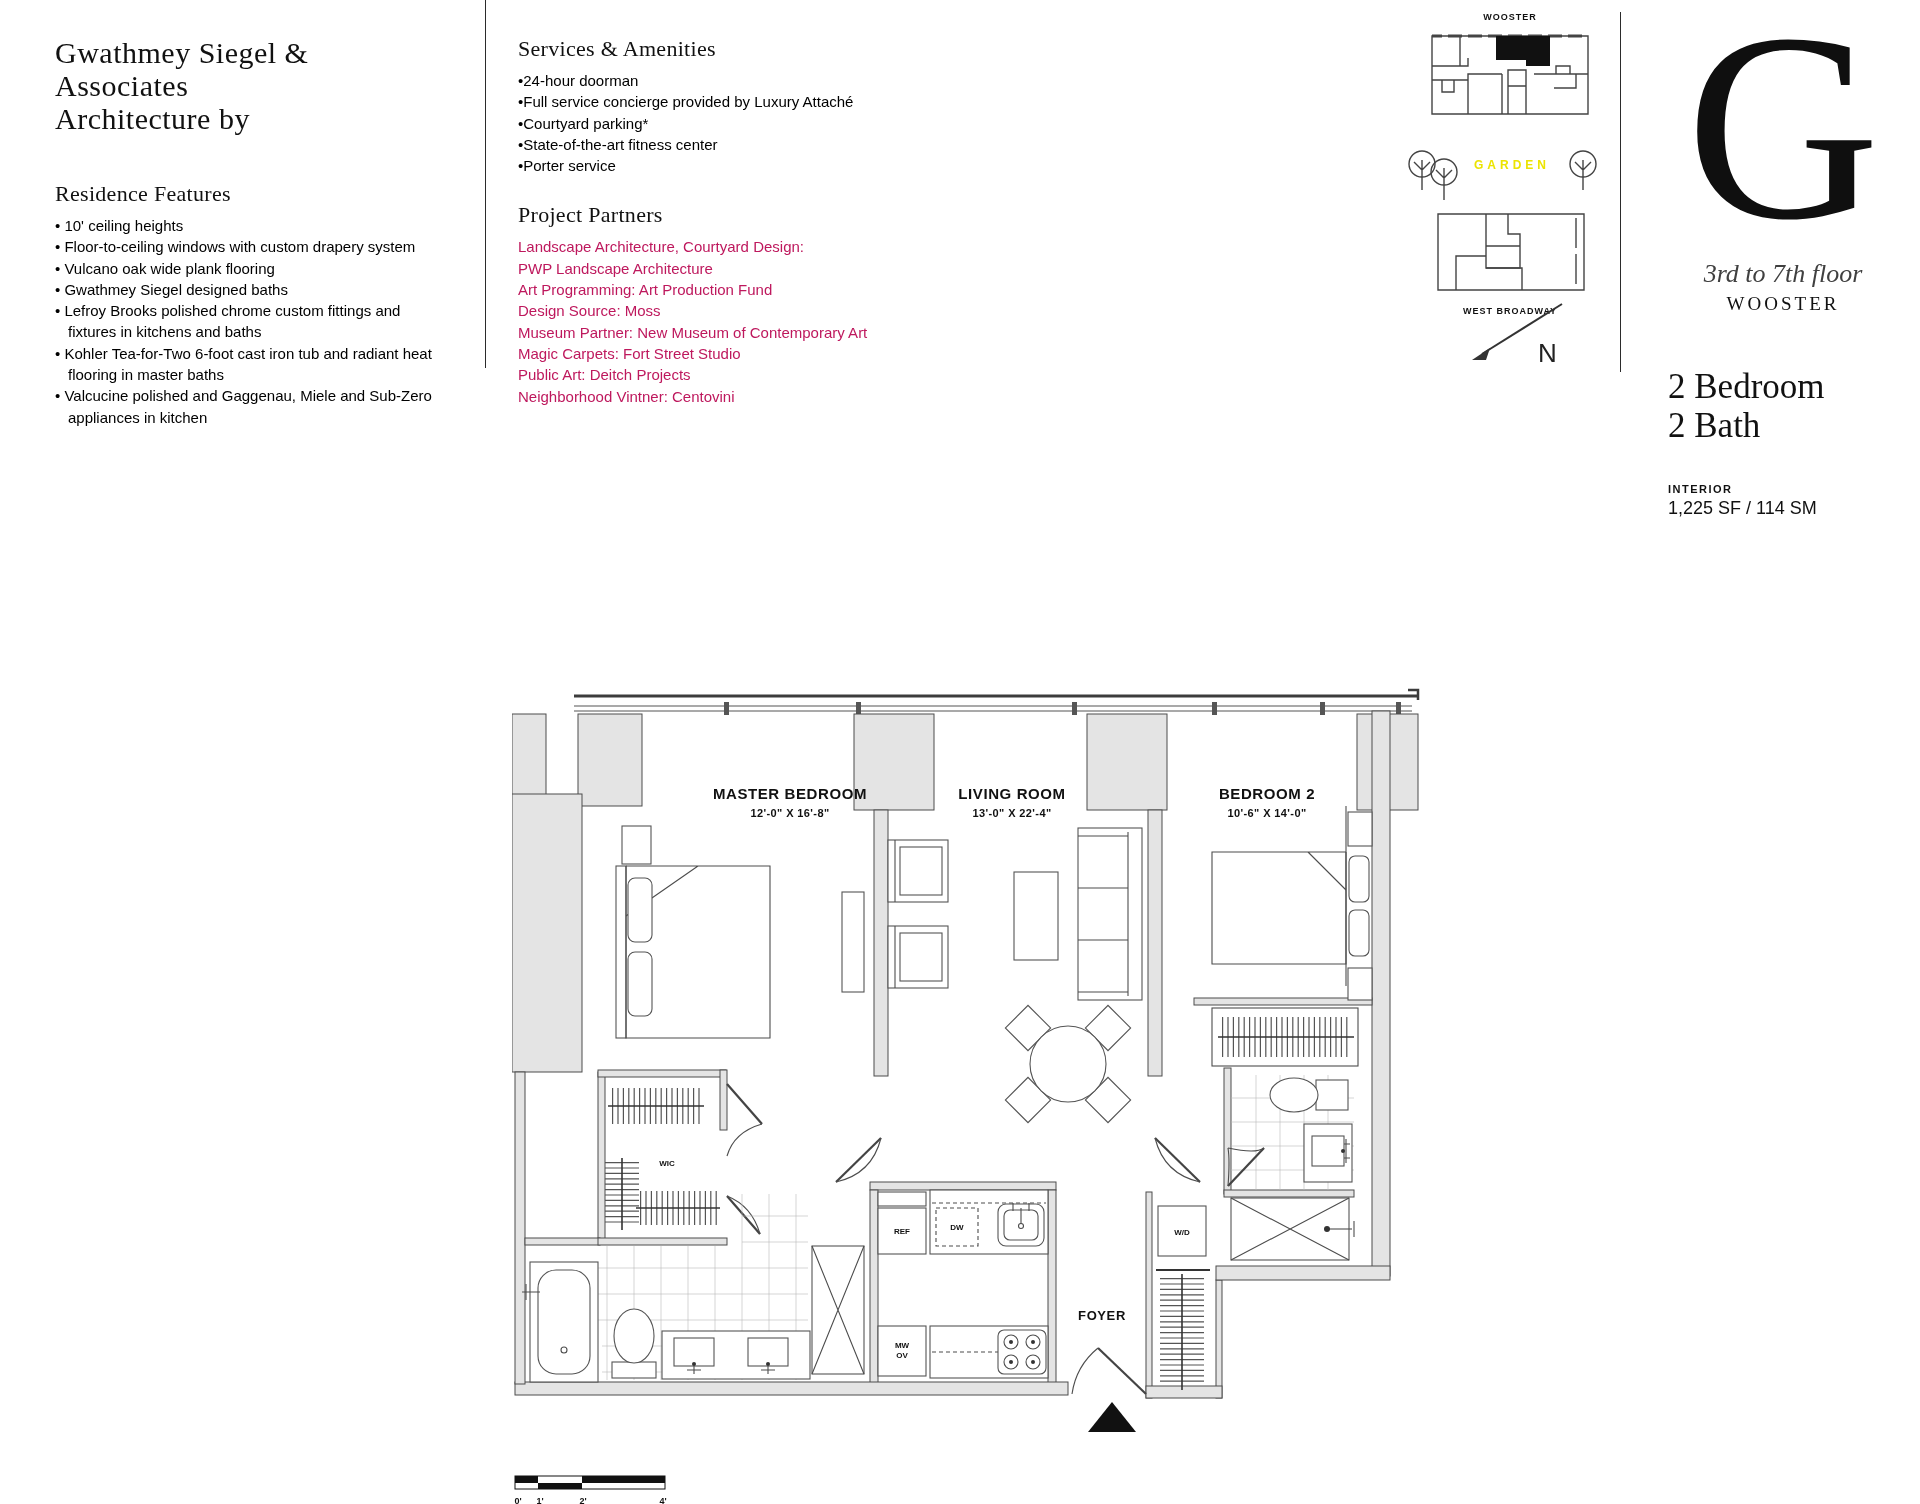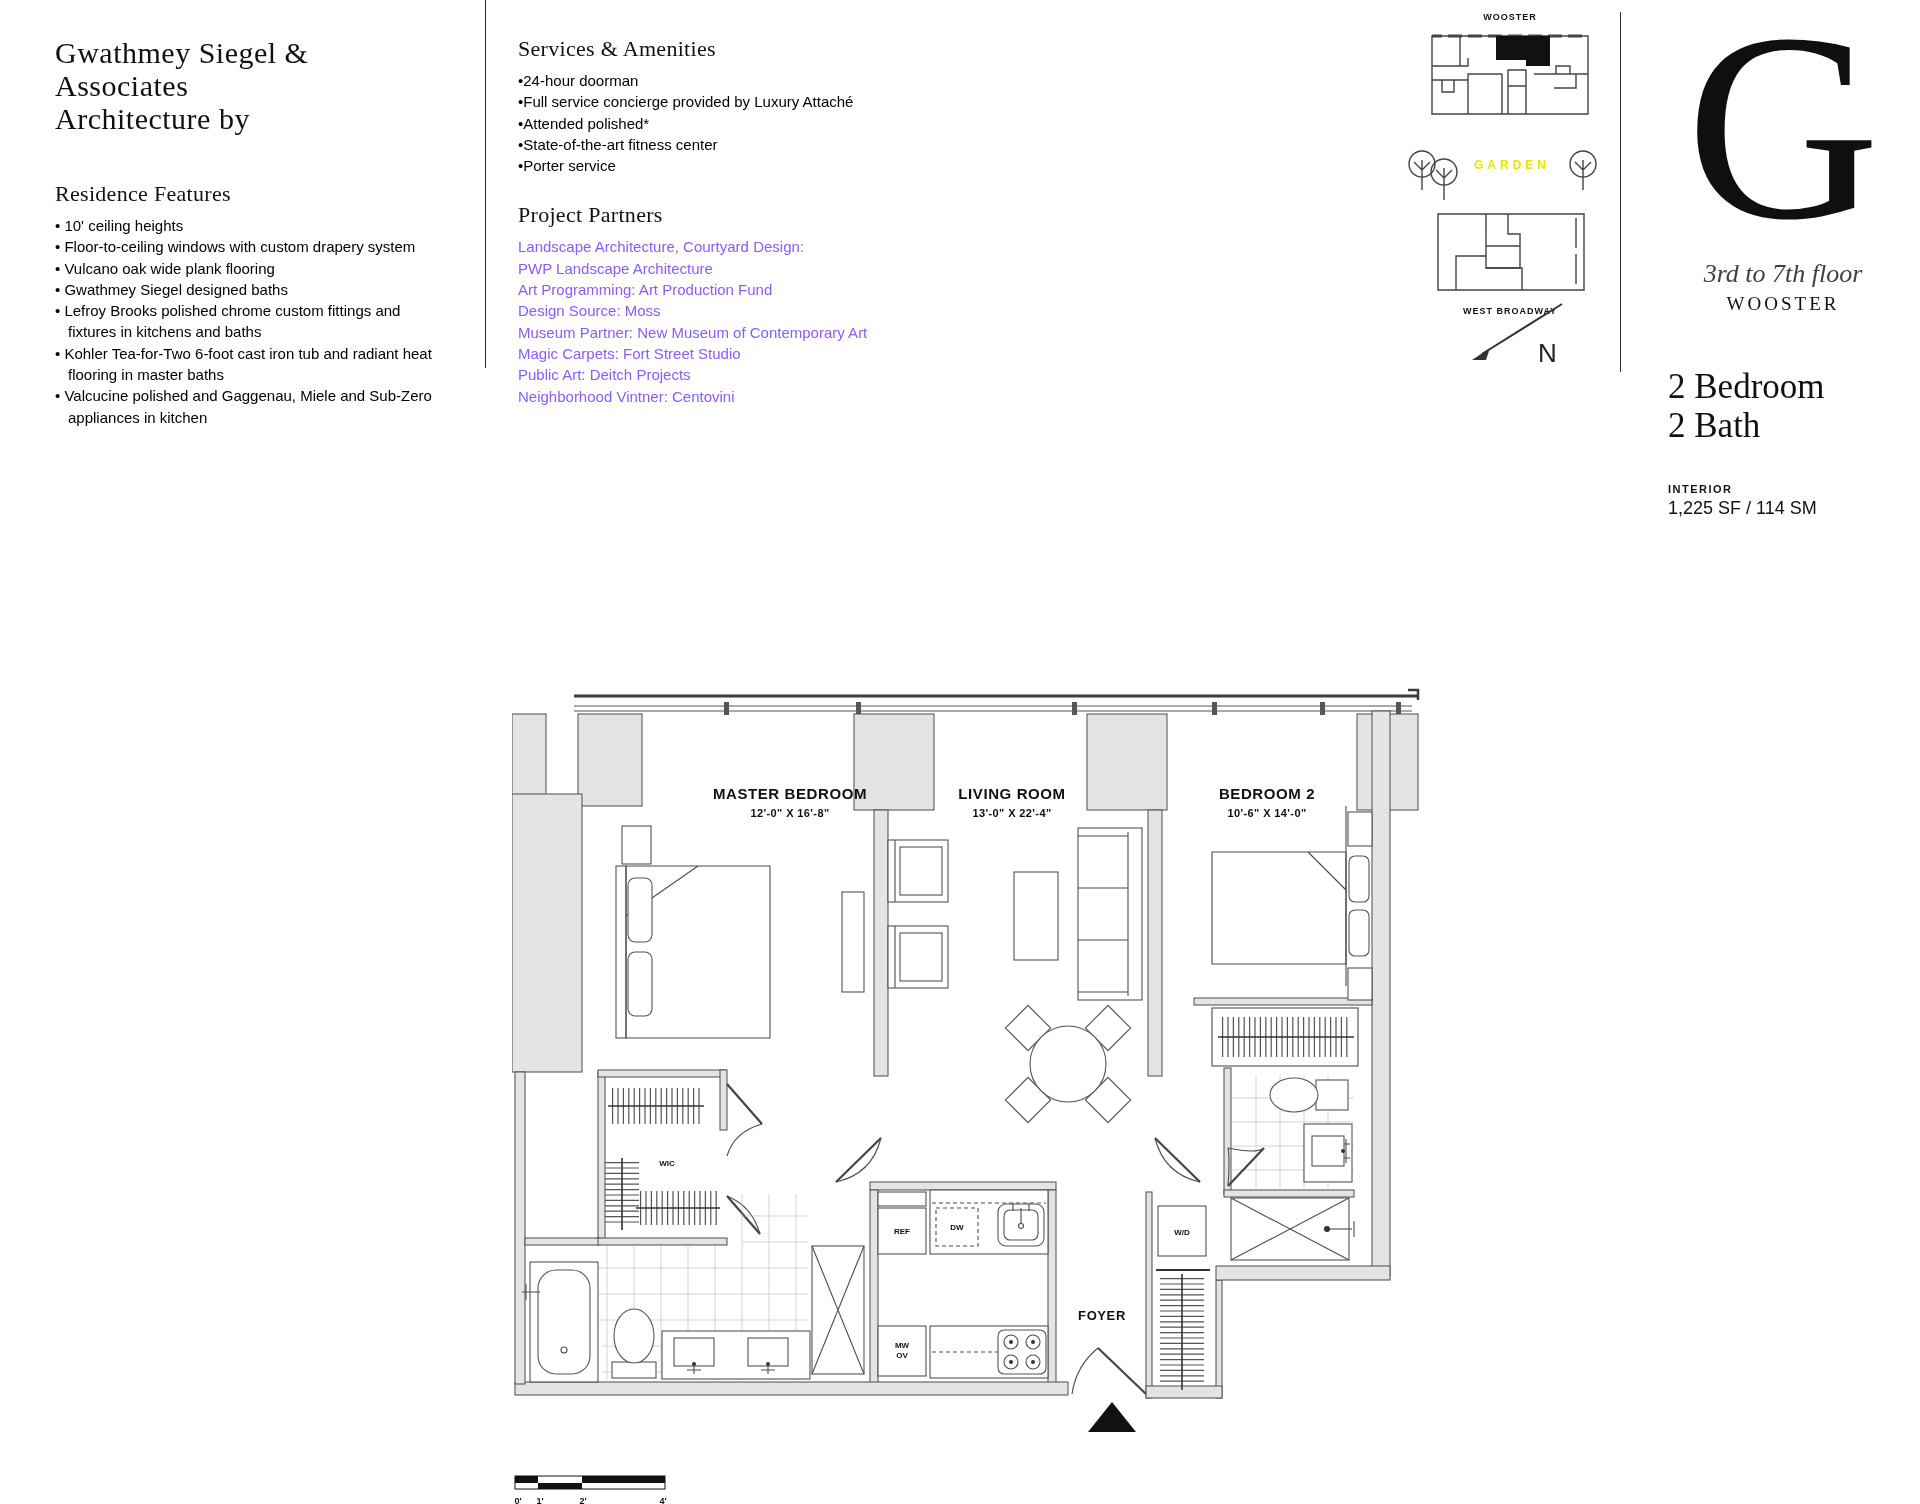--- a/index.html
+++ b/index.html
@@ -6,21 +6,21 @@
   body{width:1920px;height:1504px;position:relative;font-family:"Liberation Sans",sans-serif;color:#1c1c1c;}
   .abs{position:absolute;}
 
   
   .col-title{font-family:"Liberation Serif",serif;font-size:30px;line-height:1.1;color:#111;letter-spacing:.5px;}
   .serif-head{font-family:"Liberation Serif",serif;font-size:22px;color:#111;margin:0 0 8px 0;letter-spacing:.3px;}
   ul.feat{list-style:none;margin:6px 0 0 0;padding:0;font-size:15px;line-height:1.42;color:#000000;}
   ul.feat li{padding-left:13px;text-indent:-13px;}
   ul.feat.spaced li::before{content:"• ";}
   ul.feat.tight li::before{content:"•";}
-  .plain-lines div{font-size:15px;line-height:1.42;color:#8b5cf6;}
+  .plain-lines div{font-size:15px;line-height:1.42;color:#be185d;}
   .vline{width:1px;background:#2b2b2b;}
 
   
   .tiny-street{font-size:9px;font-weight:bold;letter-spacing:1px;color:#111;text-align:center;}
   .garden-txt{font-size:12px;font-weight:bold;letter-spacing:4px;color:#ece400;}
 
   
   .big-g{font-family:"Liberation Serif",serif;font-size:268px;line-height:.78;color:#0f0f0f;}
   .floors{font-family:"Liberation Serif",serif;font-style:italic;font-size:26px;color:#404040;text-align:center;}
   .street{font-family:"Liberation Serif",serif;font-size:19px;letter-spacing:3px;color:#111;text-align:center;margin-top:4px;}
@@ -60,21 +60,21 @@
   </ul>
 </div>
 
 <div class="vline abs" style="left:485px;top:0;height:368px;"></div>
 
 <div class="abs" style="left:518px;top:36px;width:380px;">
   <div class="serif-head">Services &amp; Amenities</div>
   <ul class="feat tight">
     <li>24-hour doorman</li>
     <li>Full service concierge provided by Luxury Attaché</li>
-    <li>Attended polished*</li>
+    <li>Courtyard parking*</li>
     <li>State-of-the-art fitness center</li>
     <li>Porter service</li>
   </ul>
   <div style="height:26px"></div>
   <div class="serif-head">Project Partners</div>
   <div class="plain-lines">
     <div>Landscape Architecture, Courtyard Design:</div>
     <div>PWP Landscape Architecture</div>
     <div>Art Programming: Art Production Fund</div>
     <div>Design Source: Moss</div>

